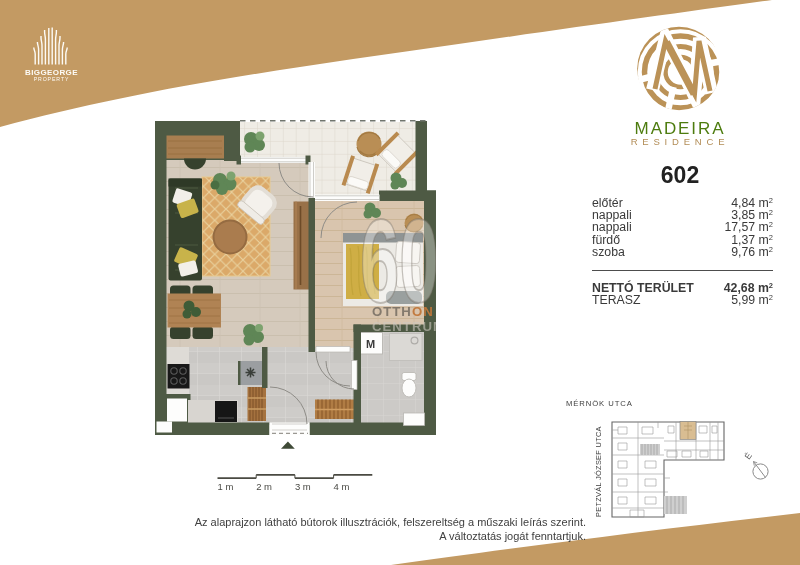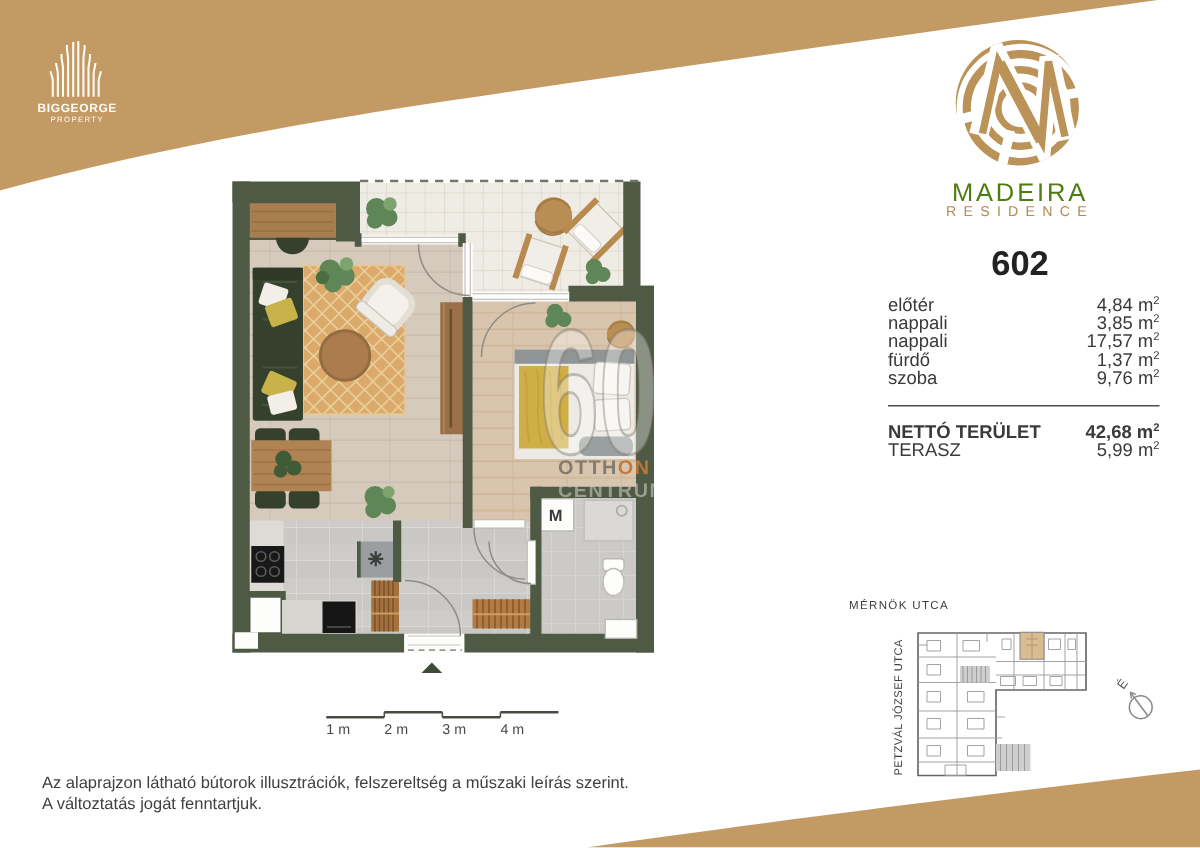--- a/index.html
+++ b/index.html
@@ -405,16 +405,16 @@
   <div class="trow" style="font-weight:bold">
       <span>NETTÓ TERÜLET</span>
       <span>42,68 m<span class="sq">2</span></span>
     </div>
   <div class="trow">
       <span>TERASZ</span>
       <span>5,99 m<span class="sq">2</span></span>
     </div>
 </div>
 
-<div class="abs" style="left:0;top:514.5px;width:586px;text-align:left;font-size:11px;color:#404040;line-height:14.8px;margin-left:28px;">Az alaprajzon látható bútorok illusztrációk, felszereltség a műszaki leírás szerint.<br>A változtatás jogát fenntartjuk.</div>
+<div class="abs" style="left:0;top:514.5px;width:586px;text-align:right;font-size:11px;color:#404040;line-height:14.8px;">Az alaprajzon látható bútorok illusztrációk, felszereltség a műszaki leírás szerint.<br>A változtatás jogát fenntartjuk.</div>
 
 <div class="abs" style="left:566px;top:399px;width:200px;text-align:left;font-size:7.7px;letter-spacing:0.9px;color:#3f3f3f;">MÉRNÖK UTCA</div>
 <div class="abs" style="left:594px;top:517px;font-size:7.4px;letter-spacing:0.3px;color:#3f3f3f;transform:rotate(-90deg);transform-origin:0 0;white-space:nowrap;">PETZVÁL JÓZSEF UTCA</div>
 
 </body></html>

